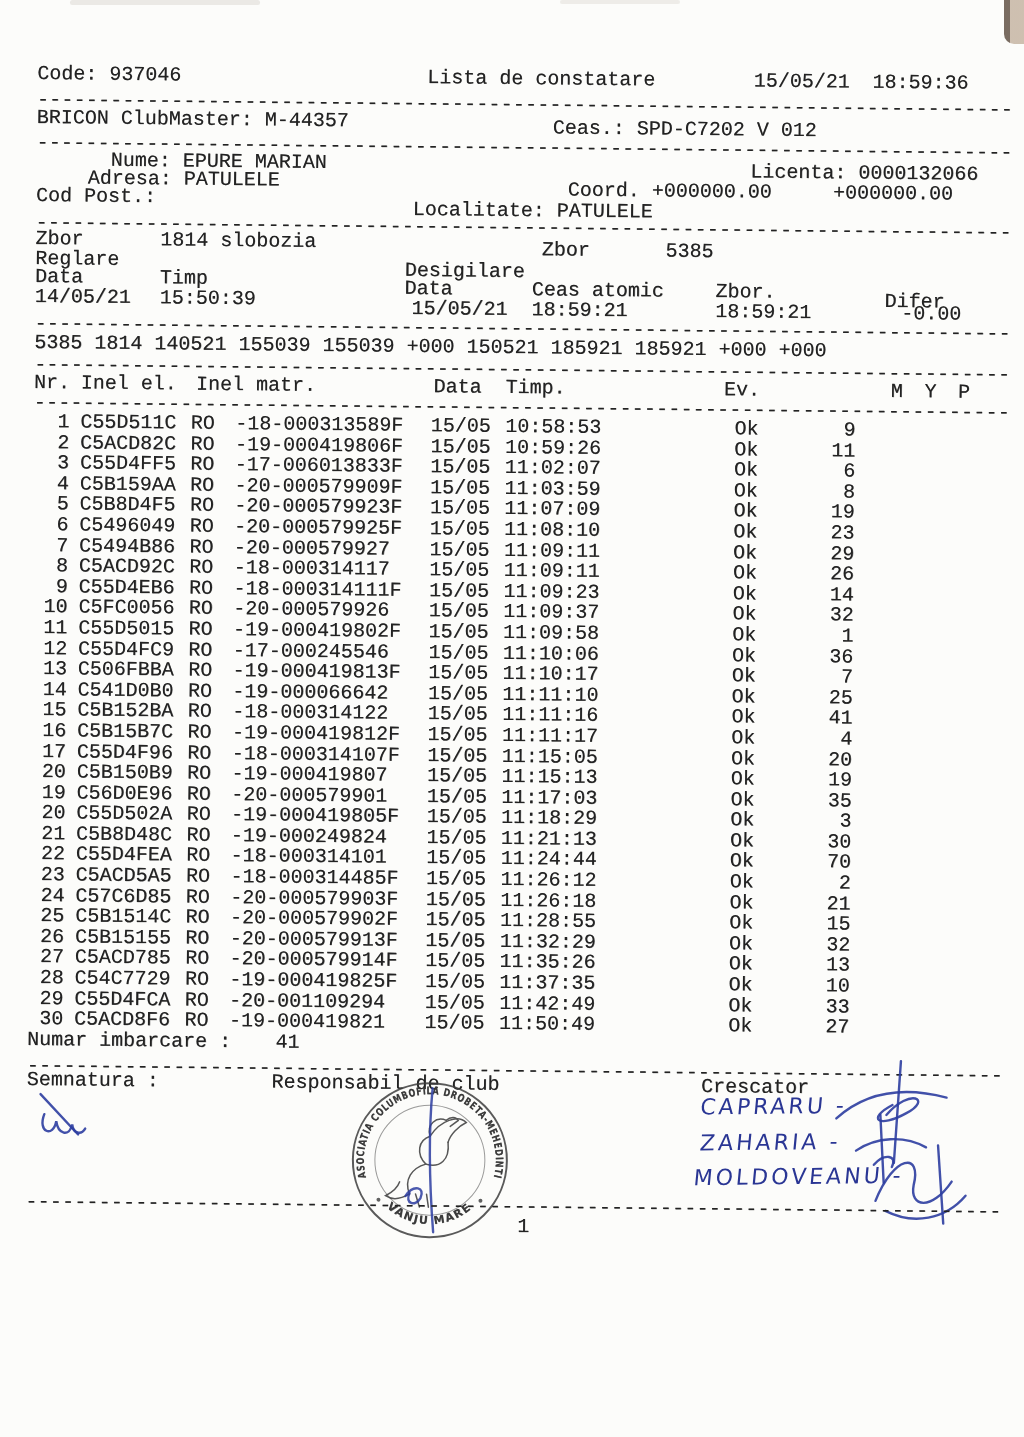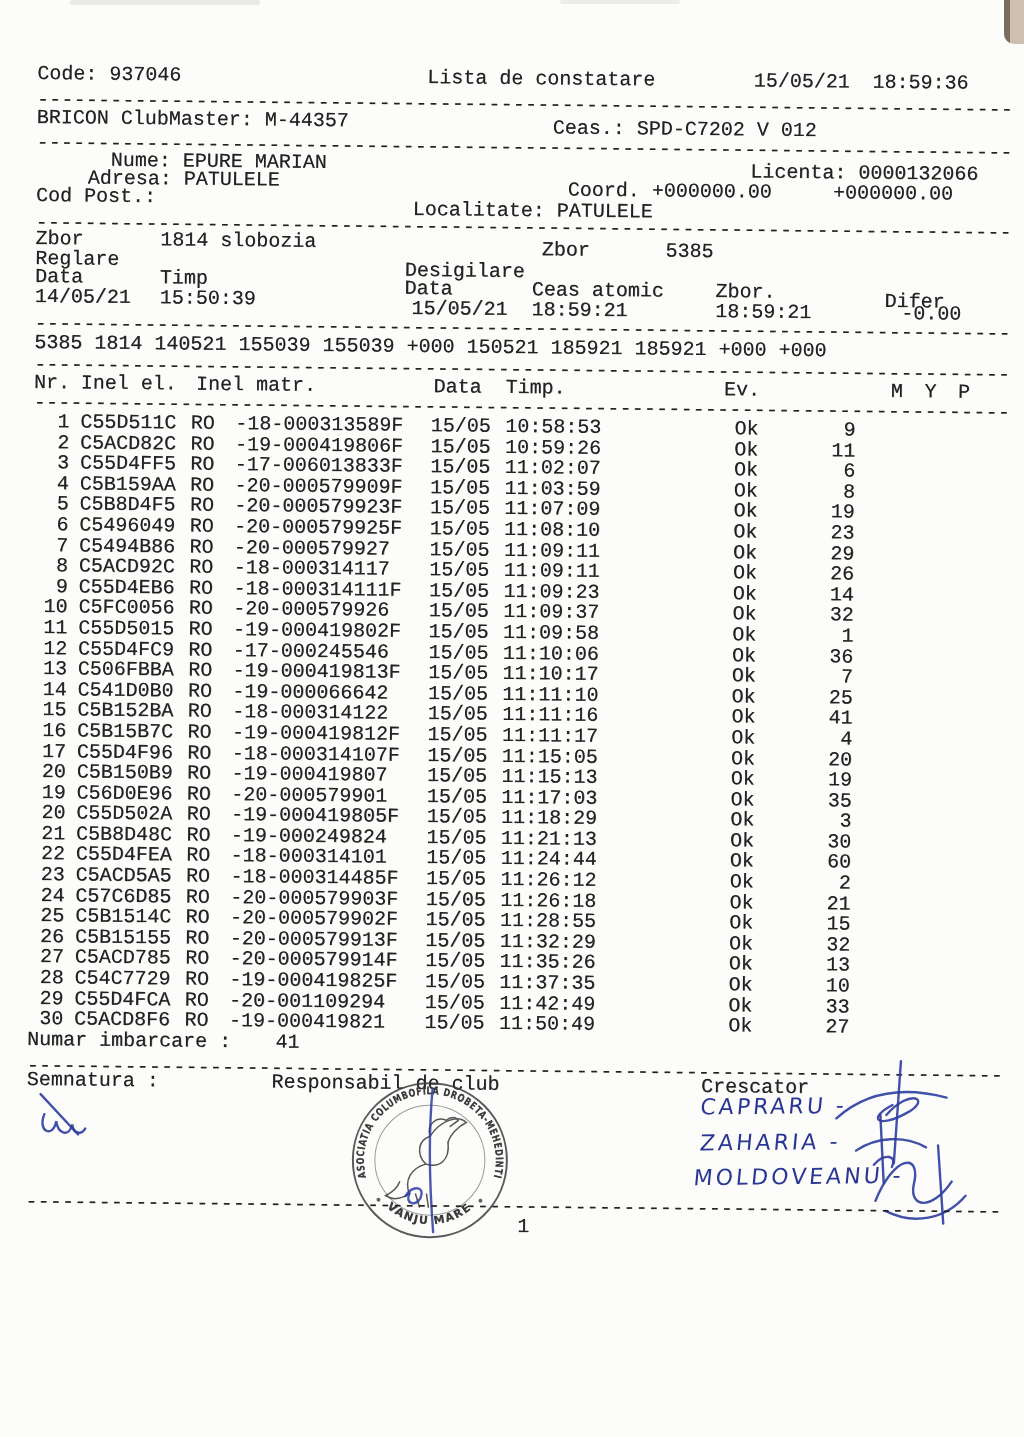--- a/index.html
+++ b/index.html
@@ -358,21 +358,21 @@
       </div>
 
       <div class="row">
         <span class="c-nr">22</span>
         <span class="c-inel">C55D4FEA</span>
         <span class="c-country">RO</span>
         <span class="c-matr">-18-000314101</span>
         <span class="c-data">15/05</span>
         <span class="c-timp">11:24:44</span>
         <span class="c-ev">Ok</span>
-        <span class="c-m">60</span>
+        <span class="c-m">70</span>
       </div>
 
       <div class="row">
         <span class="c-nr">23</span>
         <span class="c-inel">C5ACD5A5</span>
         <span class="c-country">RO</span>
         <span class="c-matr">-18-000314485F</span>
         <span class="c-data">15/05</span>
         <span class="c-timp">11:26:12</span>
         <span class="c-ev">Ok</span>

